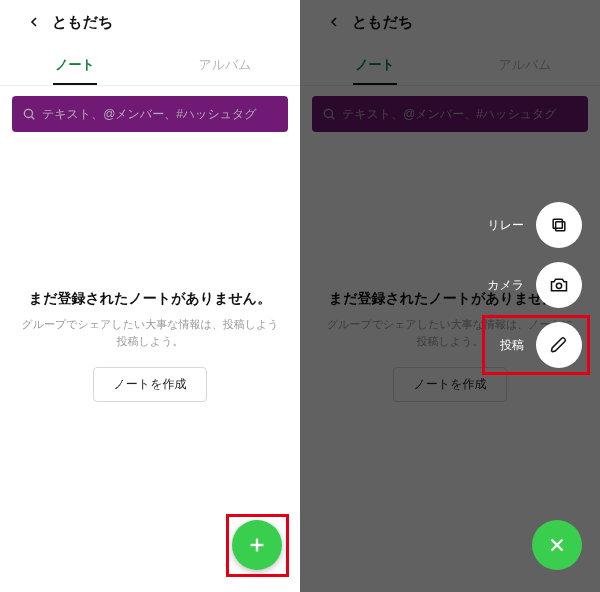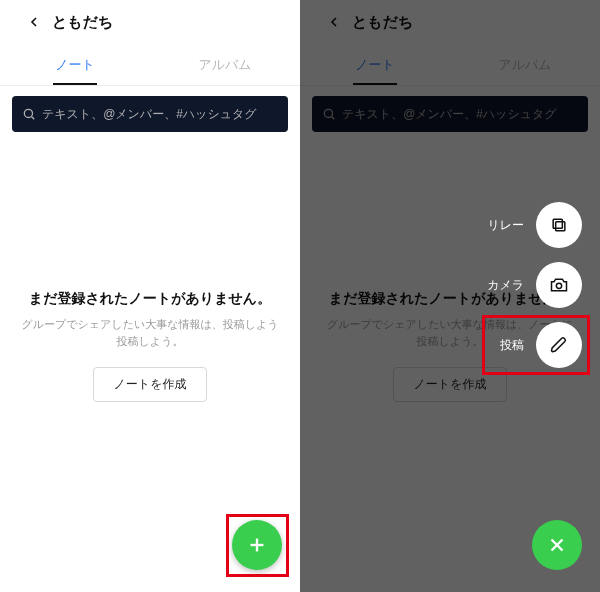--- a/index.html
+++ b/index.html
@@ -45,33 +45,33 @@
   .tab {
     flex: 1;
     display: flex;
     align-items: center;
     justify-content: center;
     font-size: 13px;
     color: #b5b5b5;
     cursor: pointer;
     position: relative;
   }
-  .tab.active { color: #3b82f6; font-weight: 400; }
+  .tab.active { color: #15803d; font-weight: 700; }
   .tab.active::after {
     content: "";
     position: absolute;
     bottom: 0;
     width: 44px;
     height: 2px;
     background: #111;
   }
   .search {
     margin: 10px 12px;
     height: 36px;
-    background: #0f172a;
+    background: #701a75;
     border-radius: 4px;
     display: flex;
     align-items: center;
     padding: 0 10px;
     font-size: 12px;
     color: #b0b0b0;
     gap: 6px;
   }
   .search svg { flex-shrink: 0; }
   .empty {

